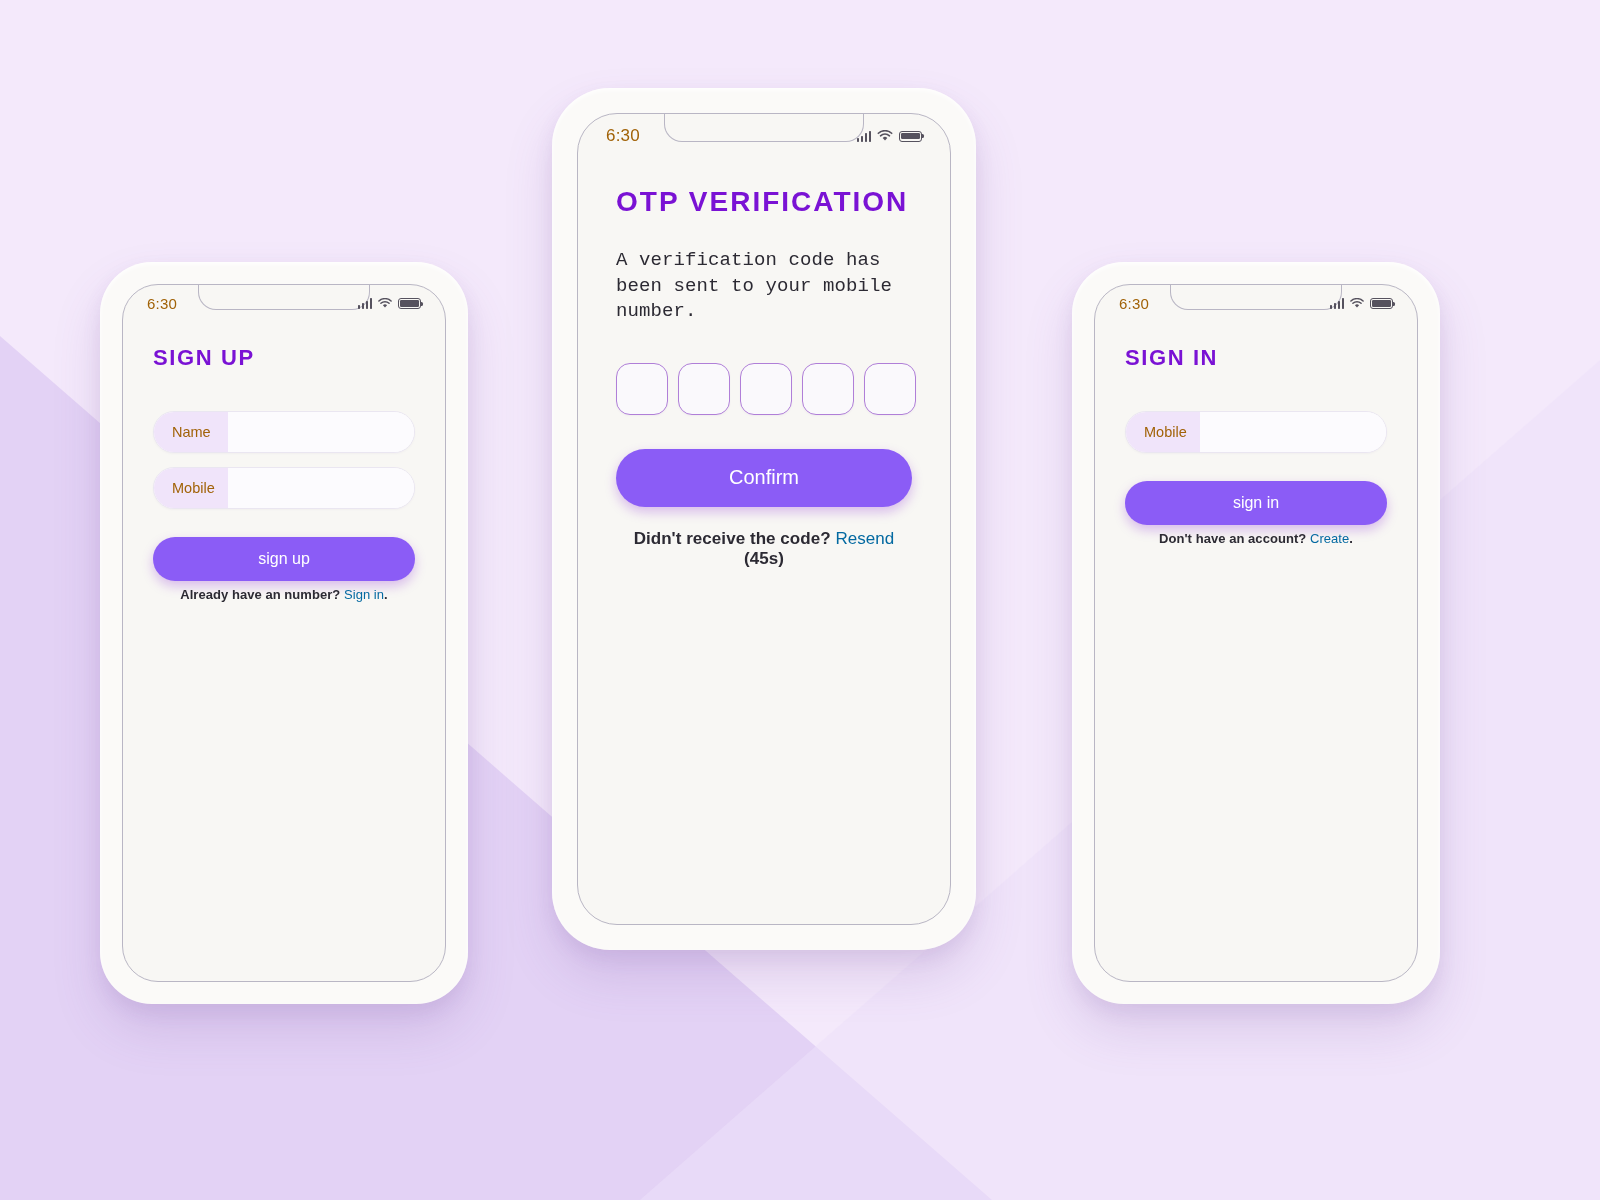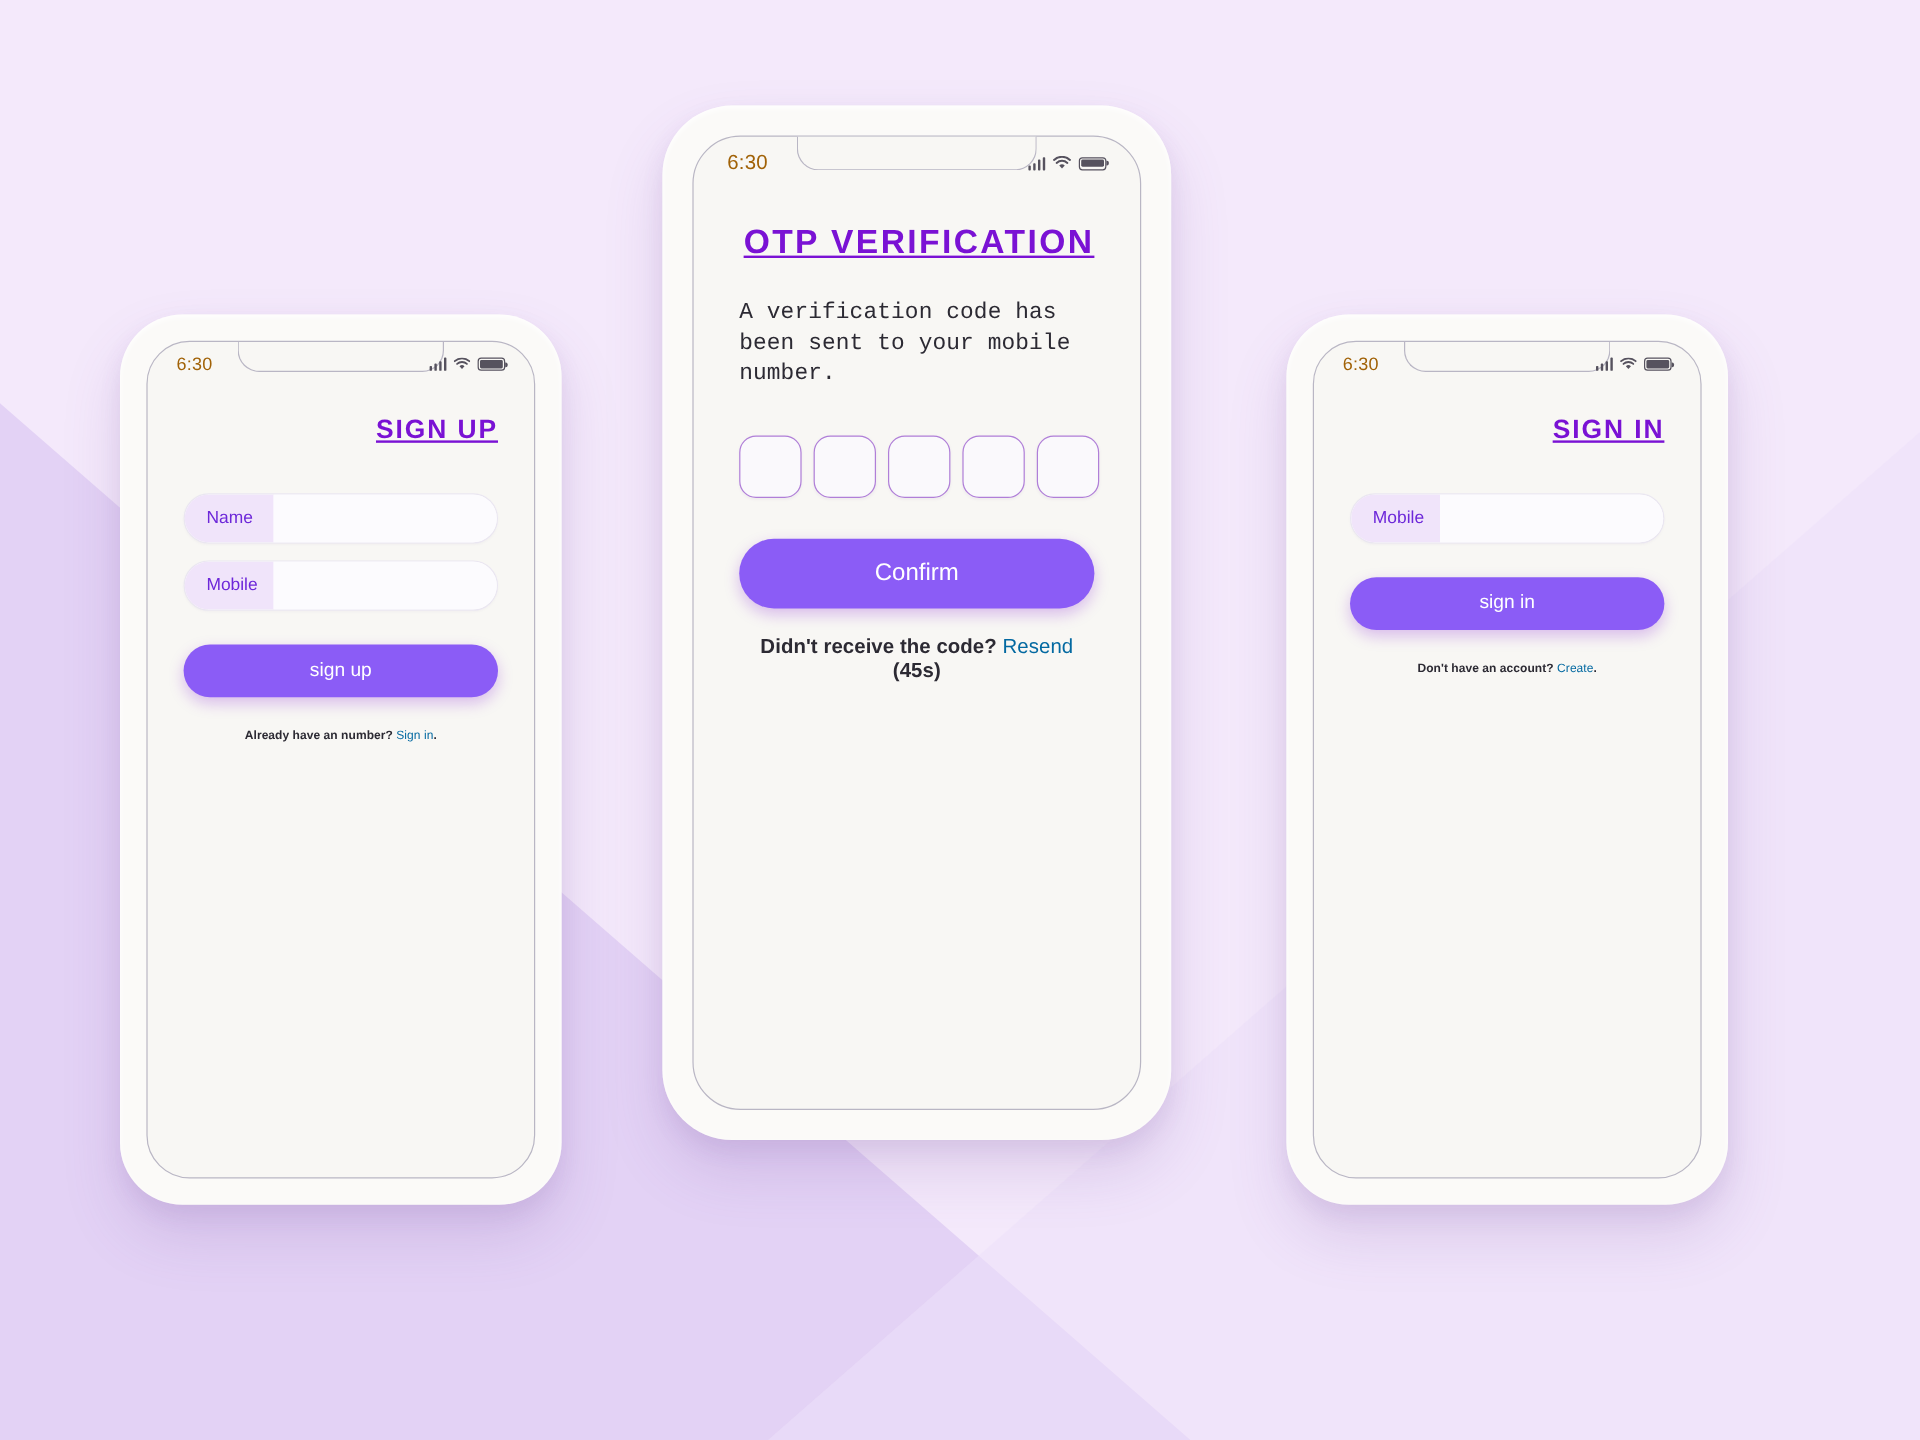--- a/index.html
+++ b/index.html
@@ -127,27 +127,26 @@
 
   
   .content {
     position: absolute;
     top: 36px; left: 0; right: 0; bottom: 0;
     padding: 0 30px;
   }
   .p-center .content { padding: 0 38px; top: 40px; }
 
   .screen-title {
-    text-align: right;
+    text-align: left;
     color: #7a12d4;
     font-weight: bold;
     font-size: 22px;
     letter-spacing: 1.6px;
     margin-top: 24px;
-    text-decoration: underline;
   }
   .p-center .screen-title {
     font-size: 28px;
     letter-spacing: 2px;
     margin-top: 32px;
   }
 
   .subtitle {
     margin-top: 30px;
     font-size: 19px;
@@ -167,21 +166,21 @@
     background: #fdfdfc;
     border: 1px solid #eae6f1;
     overflow: hidden;
     box-shadow: 0 1px 2px rgba(120,90,160,.05);
   }
   .field-label {
     display: flex;
     align-items: center;
     padding: 0 14px 0 18px;
     background: #f0e4fa;
-    color: #6d28d9;
+    color: #a16207;
     font-size: 14.5px;
     white-space: nowrap;
     min-width: 74px;
   }
   .field-input {
     flex: 1;
     background: #fcfbfe;
     border: none;
     outline: none;
     font-family: "Liberation Sans", sans-serif;
@@ -230,23 +229,23 @@
   }
   .p-center .btn-primary {
     margin-top: 34px;
     height: 58px;
     border-radius: 29px;
     font-size: 20px;
   }
 
   
   .footer-note {
-    margin-top: 27px;
+    margin-top: 6px;
     text-align: center;
-    font-size: 10px;
+    font-size: 13px;
     color: #2c2a33;
     letter-spacing: .05px;
   }
   .p-center .footer-note { margin-top: 22px; font-size: 17px; }
   .link {
     color: #0369a1;
     cursor: pointer;
   }
   .muted { color: #2c2a33; font-weight: bold; }
 </style>

